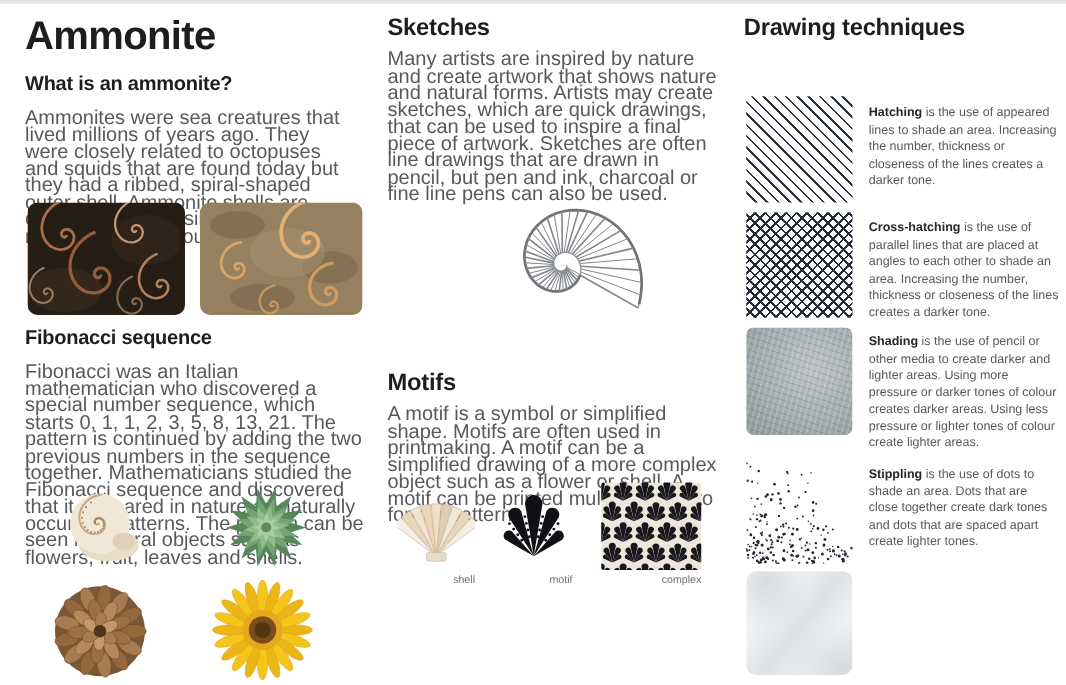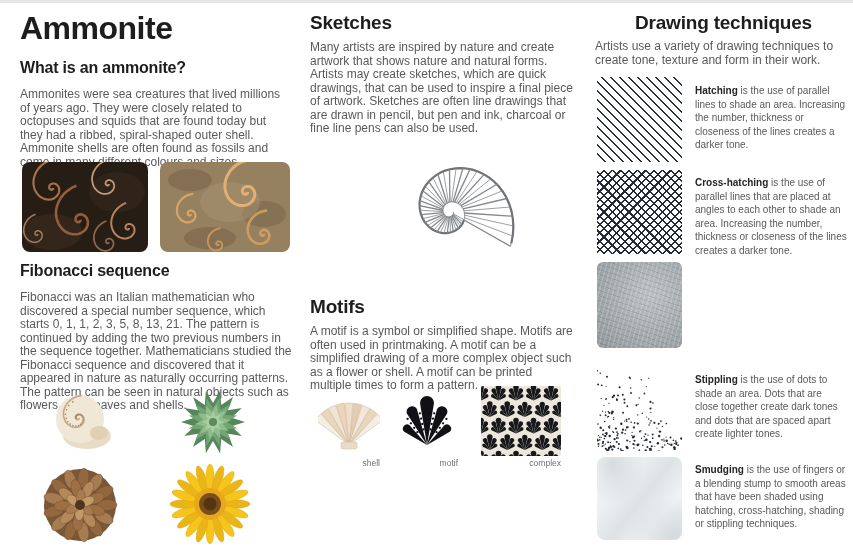--- a/index.html
+++ b/index.html
@@ -3,21 +3,21 @@
 <meta charset="utf-8">
 <style>
   html,body{margin:0;padding:0;background:#fff;}
   .page{position:relative;width:853px;height:548px;background:#ffffff;overflow:hidden;
         font-family:"Liberation Sans",sans-serif;color:#58595b;}
   .topbar{position:absolute;top:0;left:0;right:0;height:3px;background:#e5e5e5;}
   h1,h2,p{margin:0;padding:0;}
   .title{position:absolute;left:20px;top:10px;font-size:32px;font-weight:bold;color:#1d1d1f;letter-spacing:-0.5px;}
   .h2{position:absolute;font-size:16px;font-weight:bold;color:#1d1d1f;letter-spacing:-0.2px;}
   .h2.mid,.h2.right{font-size:19px;text-align:right;}
-  .body{position:absolute;font-size:12px;line-height:13.5px;color:#58595b;}
+  .body{position:absolute;font-size:16px;line-height:13.5px;color:#58595b;}
   svg{position:absolute;overflow:hidden;display:block;}
   .rounded{border-radius:8px;}
   
   #h-what{left:20px;top:59px;}
   #p-what{left:20px;top:88px;width:266px;}
   #fossil1{left:22px;top:162px;width:126px;height:90px;}
   #fossil2{left:160px;top:162px;width:130px;height:90px;}
   #h-fib{left:20px;top:262px;text-align:right;}
   #p-fib{left:20px;top:291px;width:272px;}
   #shell-photo{left:45px;top:391px;width:72px;height:62px;}
@@ -31,21 +31,21 @@
   #h-motifs{left:310px;top:296px;}
   #p-motifs{left:310px;top:325px;width:264px;}
   #scallop{left:318px;top:390px;width:62px;height:62px;}
   #motif-svg{left:396px;top:390px;width:62px;height:60px;}
   #pattern-svg{left:481px;top:386px;width:80px;height:70px;border-radius:2px;}
   .img-label{position:absolute;top:458px;font-size:8.5px;color:#6f7072;text-align:right;}
   #lbl-shell{left:318px;width:62px;}
   #lbl-motif{left:396px;width:62px;}
   #lbl-pattern{left:481px;width:80px;}
   
-  #h-draw{left:595px;top:12px;margin-left:40px;}
+  #h-draw{left:595px;top:12px;}
   #p-draw{left:595px;top:40px;width:254px;}
   .sw{position:absolute;left:597px;width:85px;}
   #sw-hatch{top:77px;height:85px;
     background-image:repeating-linear-gradient(45deg,rgba(0,0,0,0) 0 5px,#2c3140 5px 6.4px);}
   #sw-cross{top:170px;height:84px;
     background-image:repeating-linear-gradient(45deg,rgba(0,0,0,0) 0 4.4px,#252a38 4.4px 5.9px),
                      repeating-linear-gradient(135deg,rgba(0,0,0,0) 0 4.4px,#252a38 4.4px 5.9px);}
   #sw-shade{top:262px;height:86px;border-radius:6px;
     background:repeating-linear-gradient(105deg,rgba(255,255,255,.16) 0 1.5px,rgba(0,0,0,0) 1.5px 4.5px),
                repeating-linear-gradient(18deg,rgba(40,45,50,.12) 0 1px,rgba(0,0,0,0) 1px 5px),
@@ -430,29 +430,29 @@
       <path d="M87.5 80.5 L80.6 71.6 A2.3 2.3 0 0 1 84.8 69.6 Z" fill="#17171c"></path>
       <path d="M87.5 80.5 L90.2 69.6 A2.3 2.3 0 0 1 94.4 71.6 Z" fill="#17171c"></path>
       <path d="M87.5 80.5 L80.5 77.2 A1.8 1.8 0 0 1 82.7 74.4 Z" fill="#17171c"></path>
       <path d="M87.5 80.5 L92.3 74.4 A1.8 1.8 0 0 1 94.5 77.2 Z" fill="#17171c"></path>
     </svg>
   <div class="img-label" id="lbl-shell">shell</div>
   <div class="img-label" id="lbl-motif">motif</div>
   <div class="img-label" id="lbl-pattern">complex</div>
 
   <h2 class="h2 right" id="h-draw">Drawing techniques</h2>
-  <p class="body" id="p-draw">Artists use a variety of drawing techniques to create tone, texture and form in their work.</p>
 
   <div class="sw" id="sw-hatch"></div>
-  <p class="tech-text" id="t-hatch"><b>Hatching</b><span> is the use of parallel lines to shade an area. Increasing the number, thickness or closeness of the lines creates a darker tone.</span></p>
+  <p class="tech-text" id="t-hatch"><b>Hatching</b><span> is the use of appeared lines to shade an area. Increasing the number, thickness or closeness of the lines creates a darker tone.</span></p>
 
   <div class="sw" id="sw-cross"></div>
   <p class="tech-text" id="t-cross"><b>Cross-hatching</b><span> is the use of parallel lines that are placed at angles to each other to shade an area. Increasing the number, thickness or closeness of the lines creates a darker tone.</span></p>
 
   <div class="sw" id="sw-shade"></div>
+  <p class="tech-text" id="t-shade"><b>Shading</b><span> is the use of pencil or other media to create darker and lighter areas. Using more pressure or darker tones of colour creates darker areas. Using less pressure or lighter tones of colour create lighter areas.</span></p>
 
   <div class="sw" id="sw-stipple">
       <svg id="stipple-svg" viewBox="0 0 85 84">
         <circle cx="44.3" cy="12.8" r="0.71" fill="#232730"></circle>
         <circle cx="24.4" cy="83.8" r="1.02" fill="#232730"></circle>
         <circle cx="42.9" cy="64.5" r="0.91" fill="#232730"></circle>
         <circle cx="36.4" cy="77.1" r="1.14" fill="#232730"></circle>
         <circle cx="51.7" cy="52.1" r="0.74" fill="#232730"></circle>
         <circle cx="20.3" cy="68.4" r="0.85" fill="#232730"></circle>
         <circle cx="53.5" cy="34.9" r="1.08" fill="#232730"></circle>
@@ -651,14 +651,13 @@
         <circle cx="53.5" cy="41.5" r="1.09" fill="#232730"></circle>
         <circle cx="53.2" cy="75.1" r="1.13" fill="#232730"></circle>
         <circle cx="26.1" cy="45.7" r="0.96" fill="#232730"></circle>
         <circle cx="20.9" cy="66.8" r="0.88" fill="#232730"></circle>
         <circle cx="12.9" cy="80.5" r="0.78" fill="#232730"></circle>
       </svg>
     </div>
   <p class="tech-text" id="t-stipple"><b>Stippling</b><span> is the use of dots to shade an area. Dots that are close together create dark tones and dots that are spaced apart create lighter tones.</span></p>
 
   <div class="sw" id="sw-smudge"></div>
-  <p class="tech-text" id="t-smudge"><b>Smudging</b><span> is the use of fingers or a blending stump to smooth areas that have been shaded using hatching, cross-hatching, shading or stippling techniques.</span></p>
 </div>
 
 </body></html>

